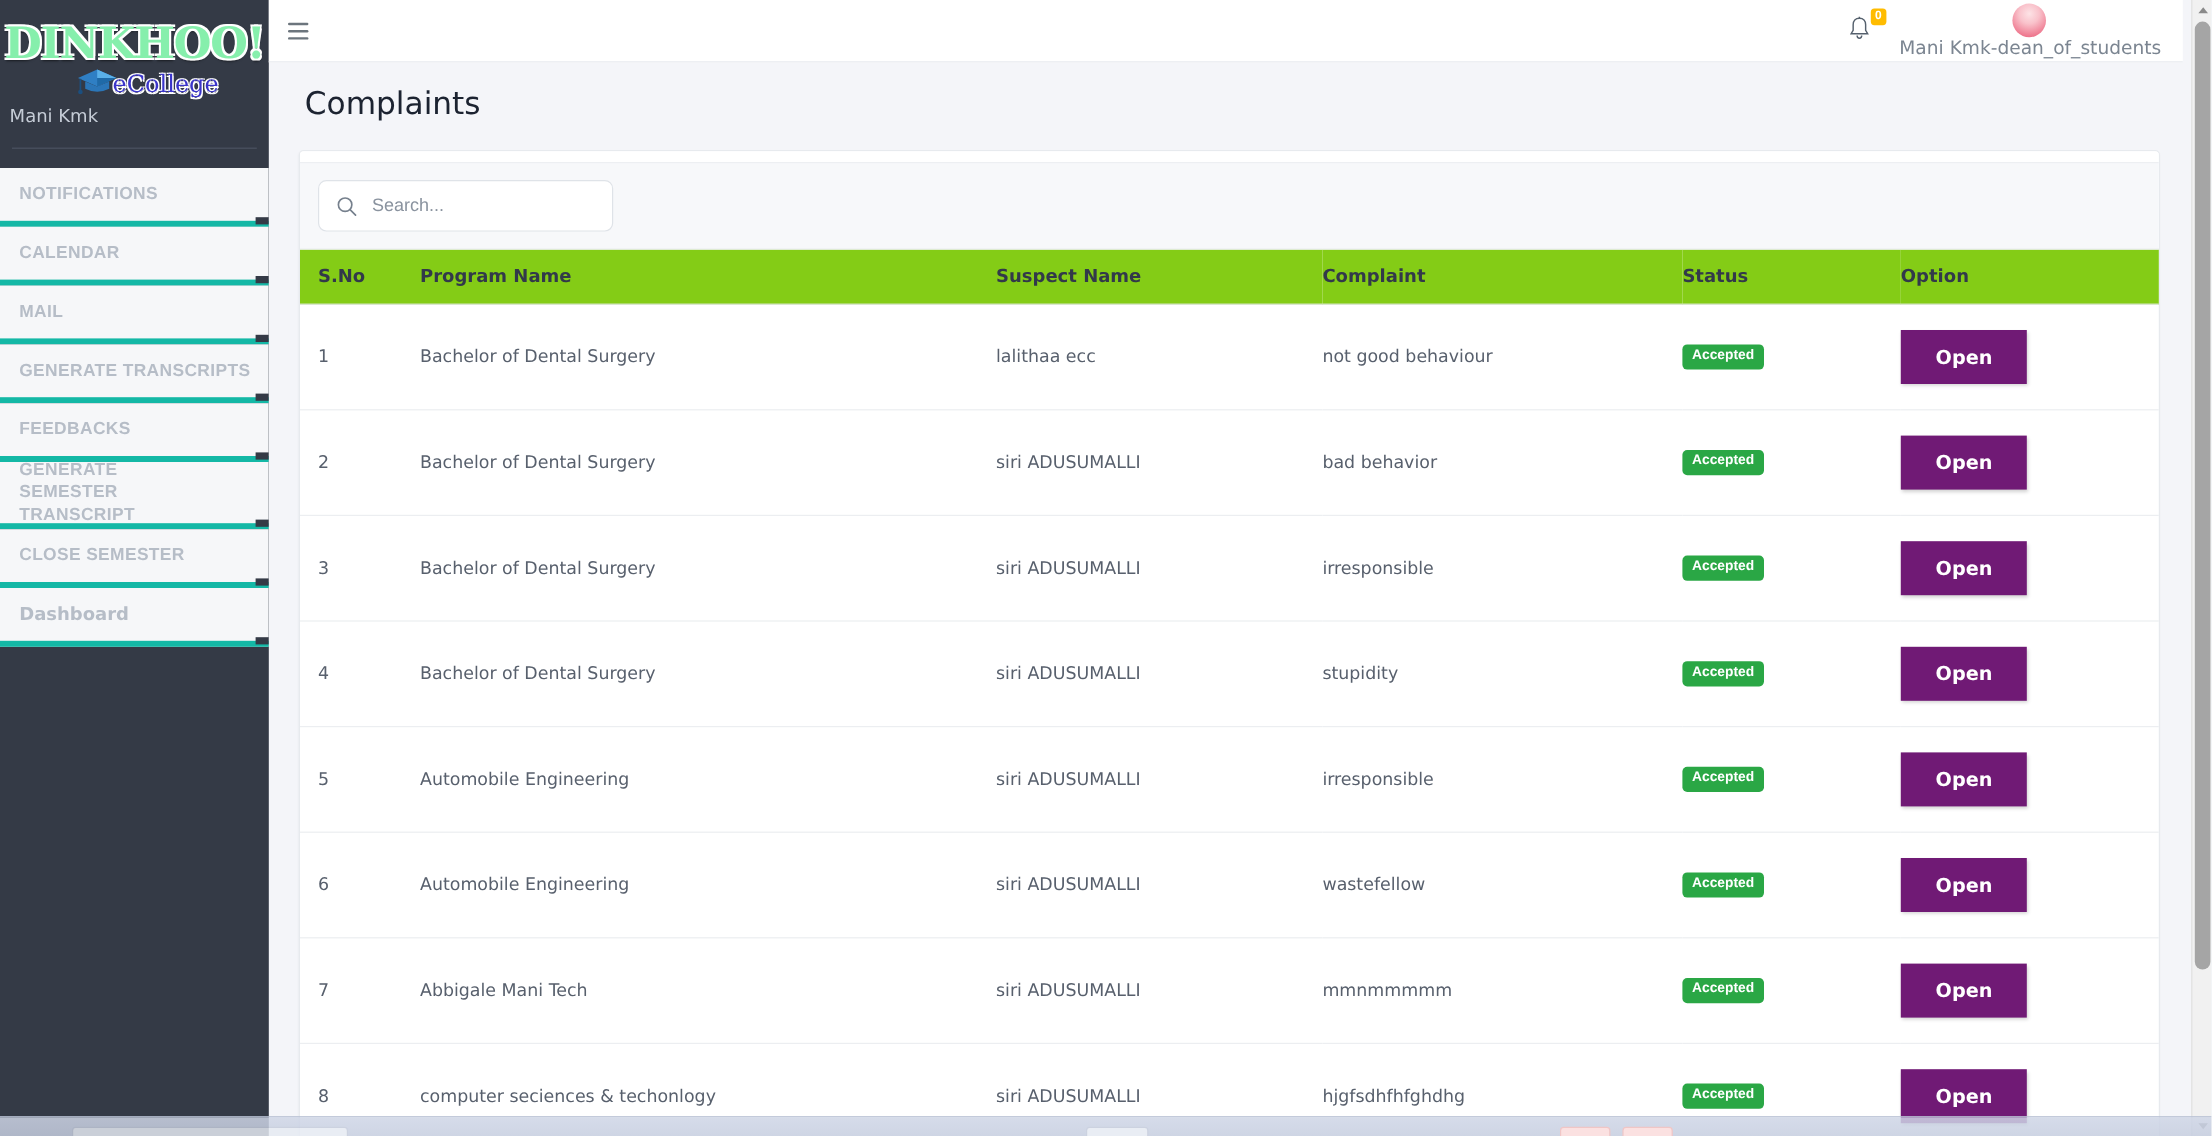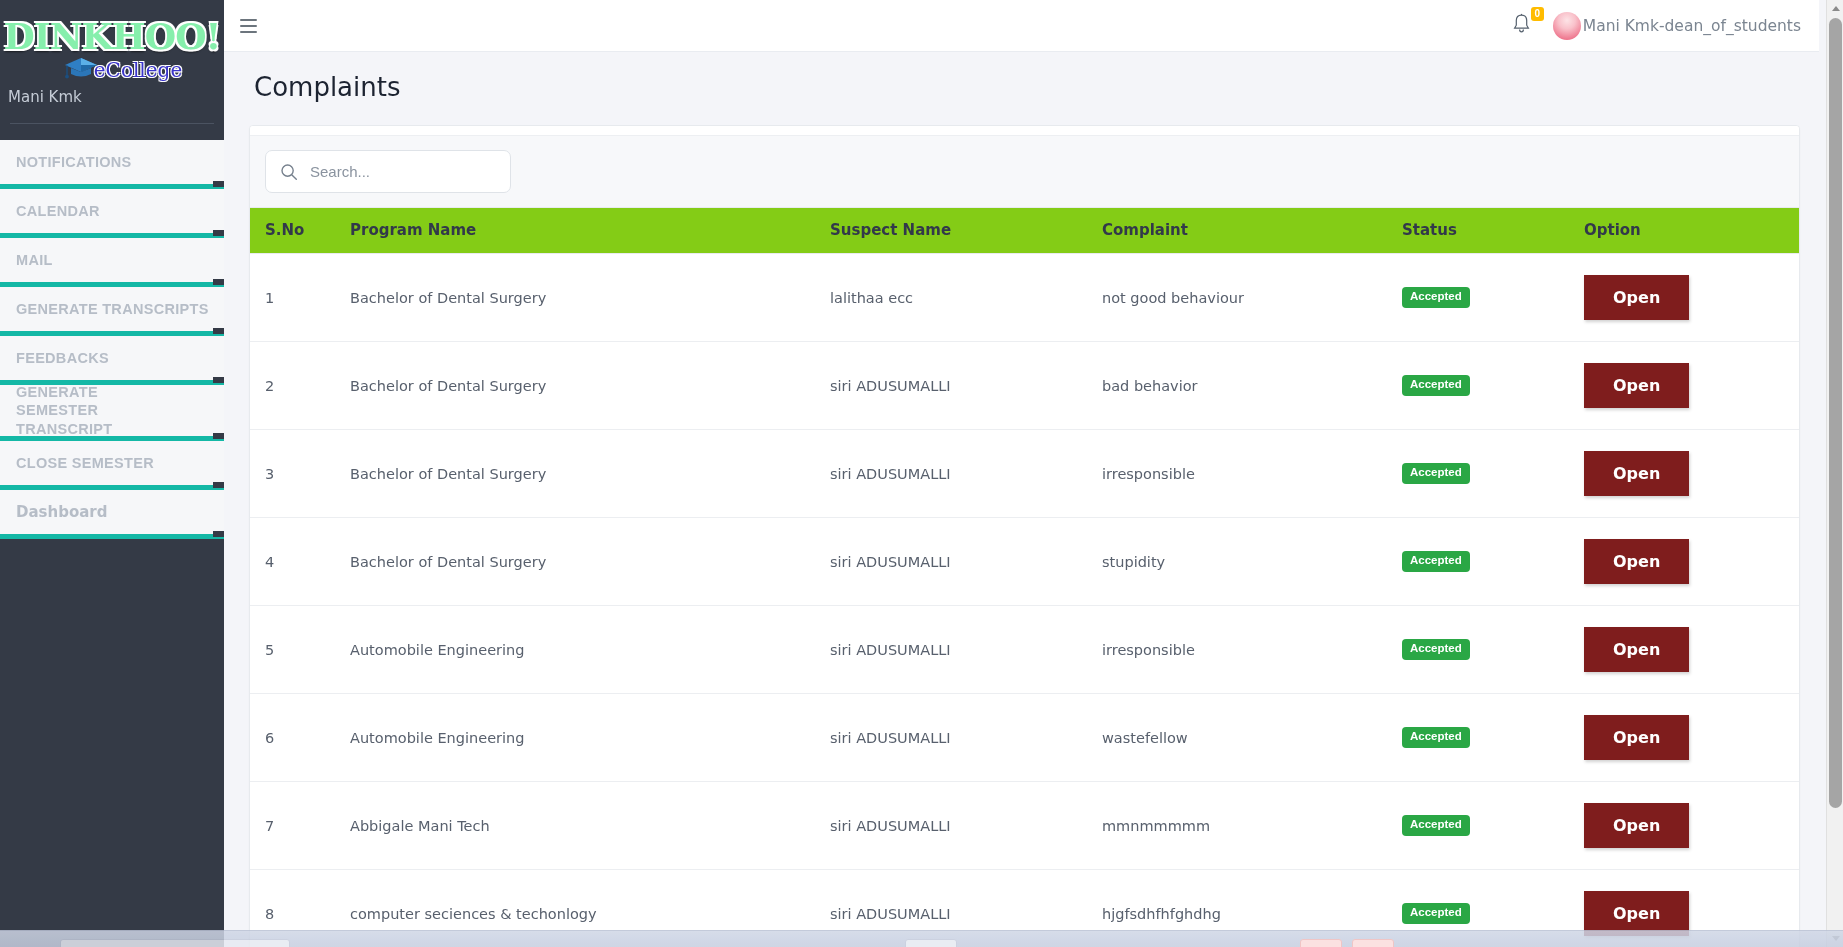--- a/index.html
+++ b/index.html
@@ -140,21 +140,21 @@
     background: #ffbc00;
     color: #ffffff;
     font-size: 10px;
     font-weight: bold;
     border-radius: 3px;
     padding: 0px 3px 1px 3px;
     line-height: 13px;
     min-width: 13px;
     text-align: center;
   }
-  .user-wrap { display: flex; align-items: center; cursor: pointer; }
+  .user-wrap { display: flex; align-items: center; cursor: pointer; flex-direction: column; }
   .avatar {
     width: 28px; height: 28px;
     border-radius: 50%;
     background: radial-gradient(circle at 50% 30%, #fde3e6 0%, #f9c2cb 35%, #ef7d93 75%, #e8556f 100%);
     flex: 0 0 auto;
   }
   .user-name {
     margin-left: 2px;
     color: #7b8591;
     font-size: 15.5px;
@@ -248,21 +248,21 @@
     color: #ffffff;
     font-size: 11.5px;
     font-weight: bold;
     padding: 4px 8px 5px 8px;
     border-radius: 4px;
     line-height: 1;
     font-family: "Liberation Sans", sans-serif;
   }
   .btn-open {
     display: inline-block;
-    background: #7f1d1d;
+    background: #701a75;
     color: #ffffff;
     font-size: 16px;
     font-weight: bold;
     border: none;
     padding: 13px 29px;
     cursor: pointer;
     font-family: "DejaVu Sans", sans-serif;
     box-shadow: 1px 2px 3px rgba(0,0,0,0.18);
   }
 

